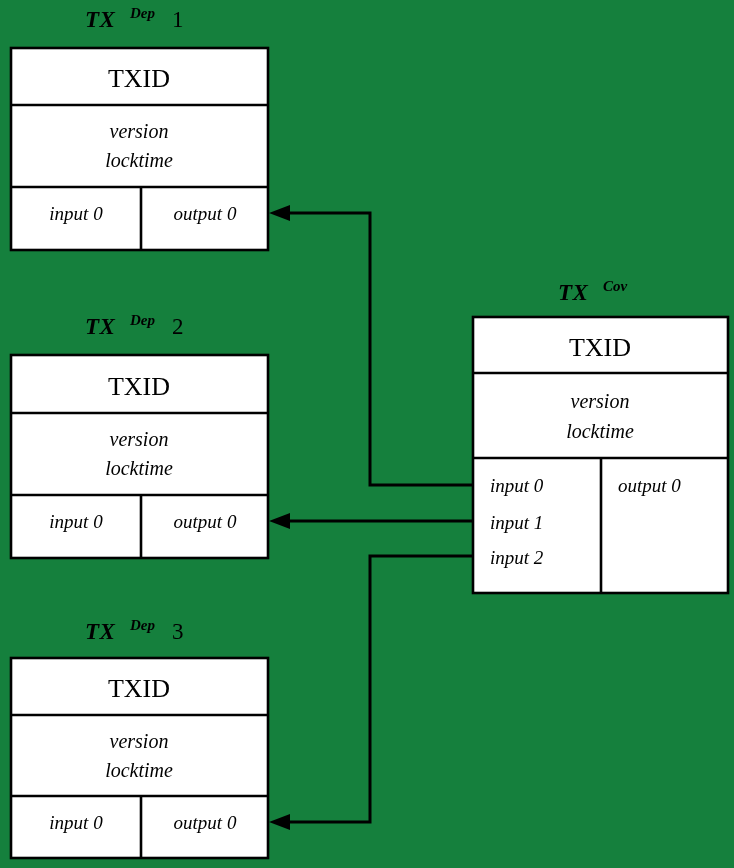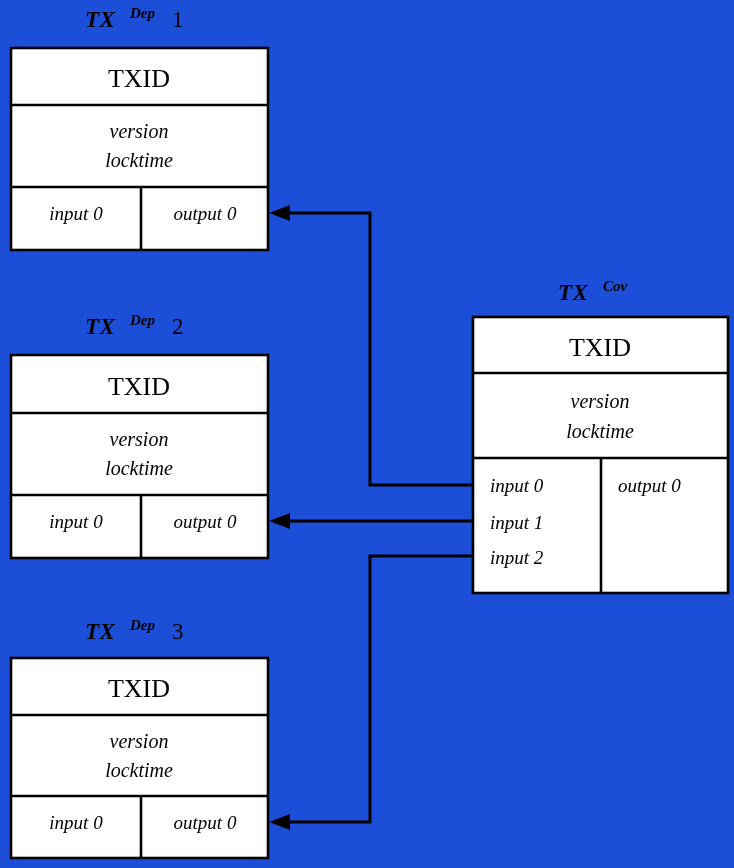--- a/index.html
+++ b/index.html
@@ -10,21 +10,21 @@
   body {
     width: 734px;
     height: 868px;
     overflow: hidden;
     font-family: "Liberation Serif", "DejaVu Serif", serif;
   }
   #diagram-root {
     position: relative;
     width: 734px;
     height: 868px;
-    background: #1d4ed8;
+    background: #15803d;
   }
   svg#diagram-canvas {
     position: absolute;
     left: 0;
     top: 0;
     width: 734px;
     height: 868px;
   }
   .box-rect {
     fill: #ffffff;

